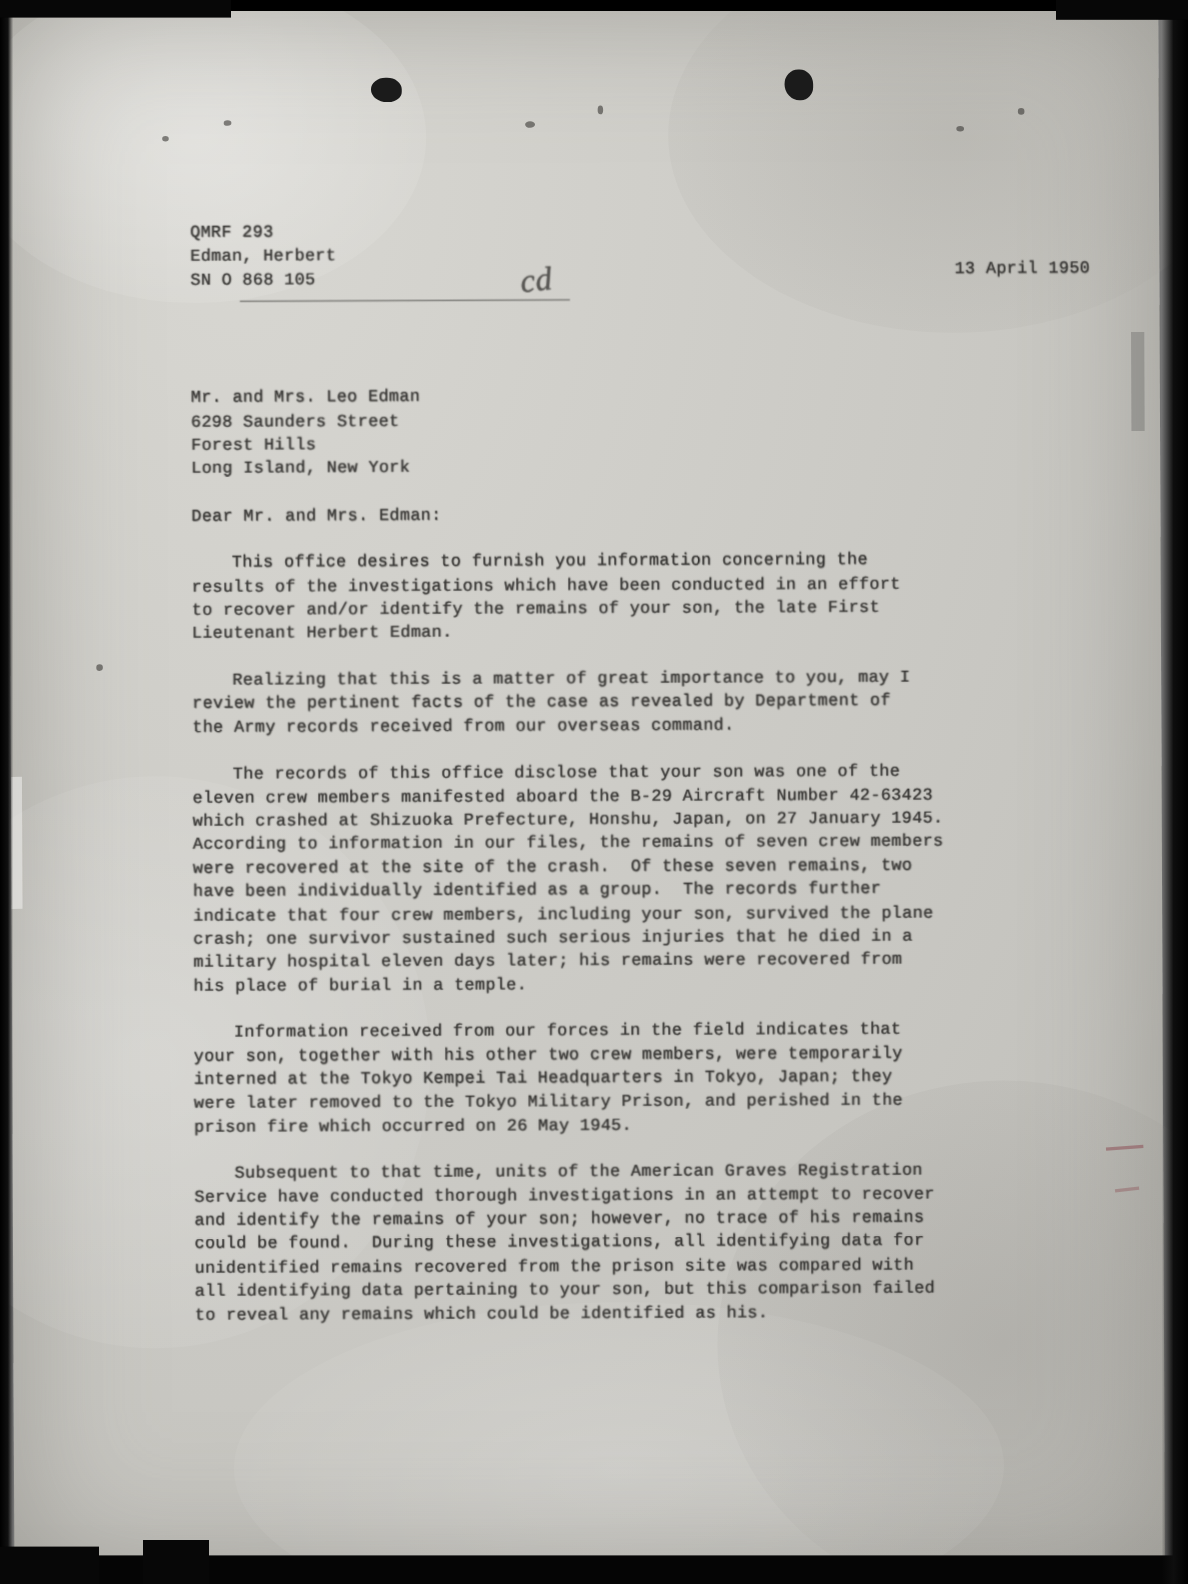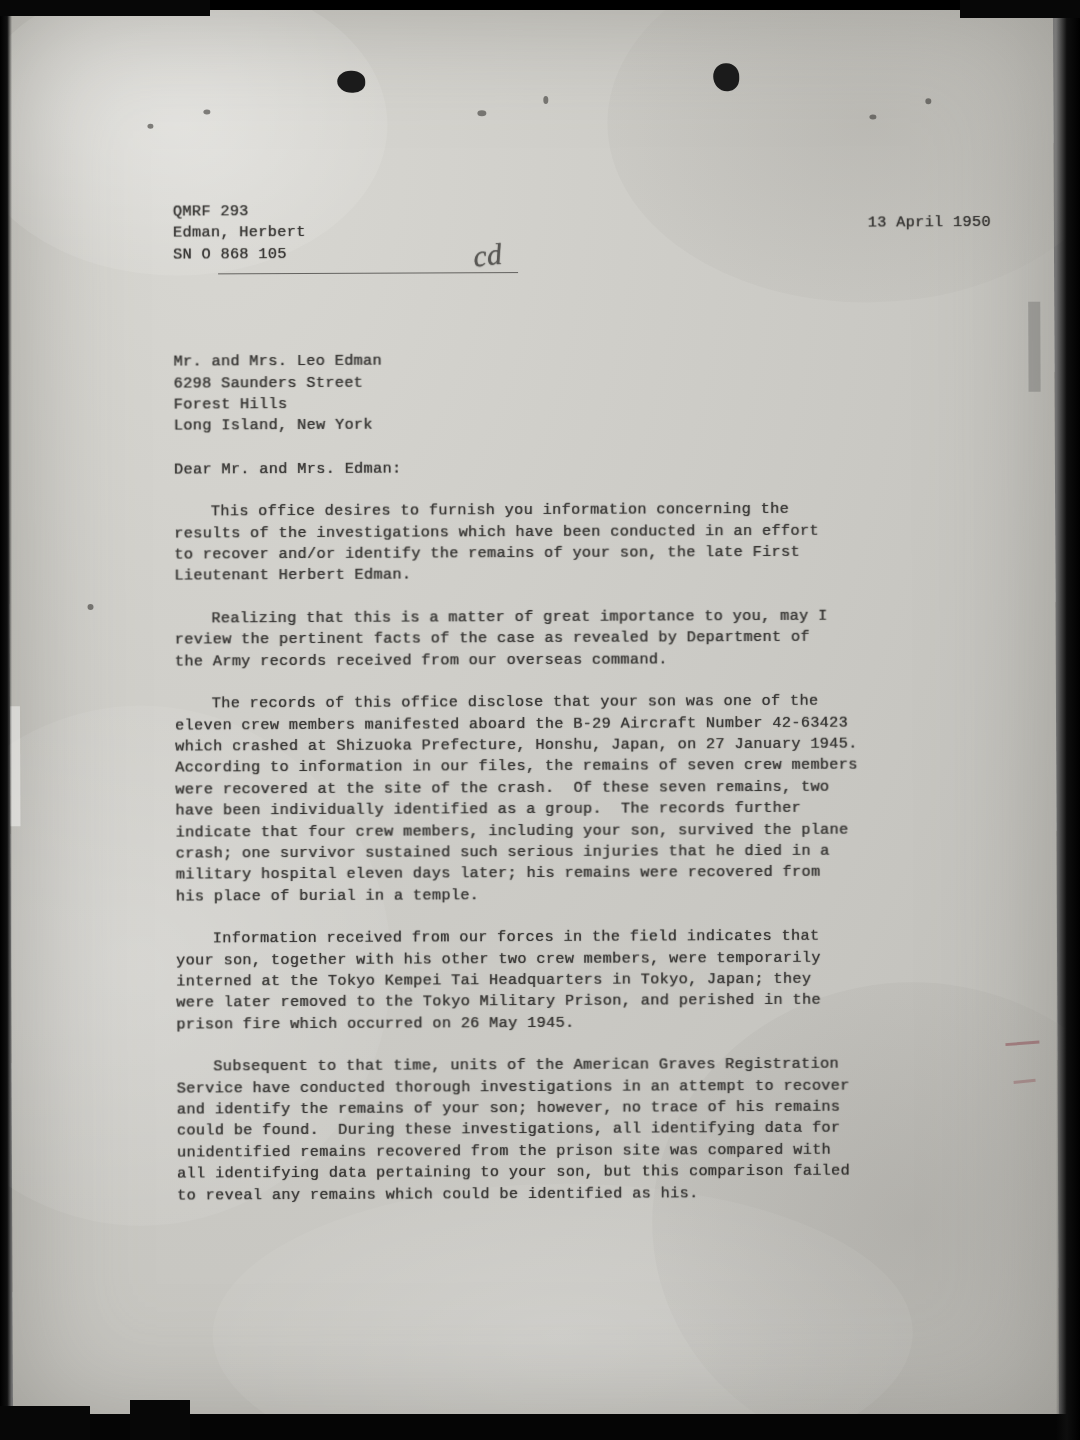--- a/index.html
+++ b/index.html
@@ -85,21 +85,21 @@
     letter-spacing: 0.3px;
     text-shadow: 0 0 1.1px rgba(60,58,55,0.75), 0.4px 0.3px 0.6px rgba(90,88,84,0.5);
     opacity: 0.93;
   }
   #typed .line { white-space: pre; }
 
   .hdr-block { position: relative; }
   .date-right {
     position: absolute;
     right: -18px;
-    top: 14px;
+    top: 36px;
     white-space: pre;
   }
 
   .rule {
     position: absolute;
     left: 45px;
     top: 72px;
     width: 300px;
     height: 1px;
     background: #3b3a37;

